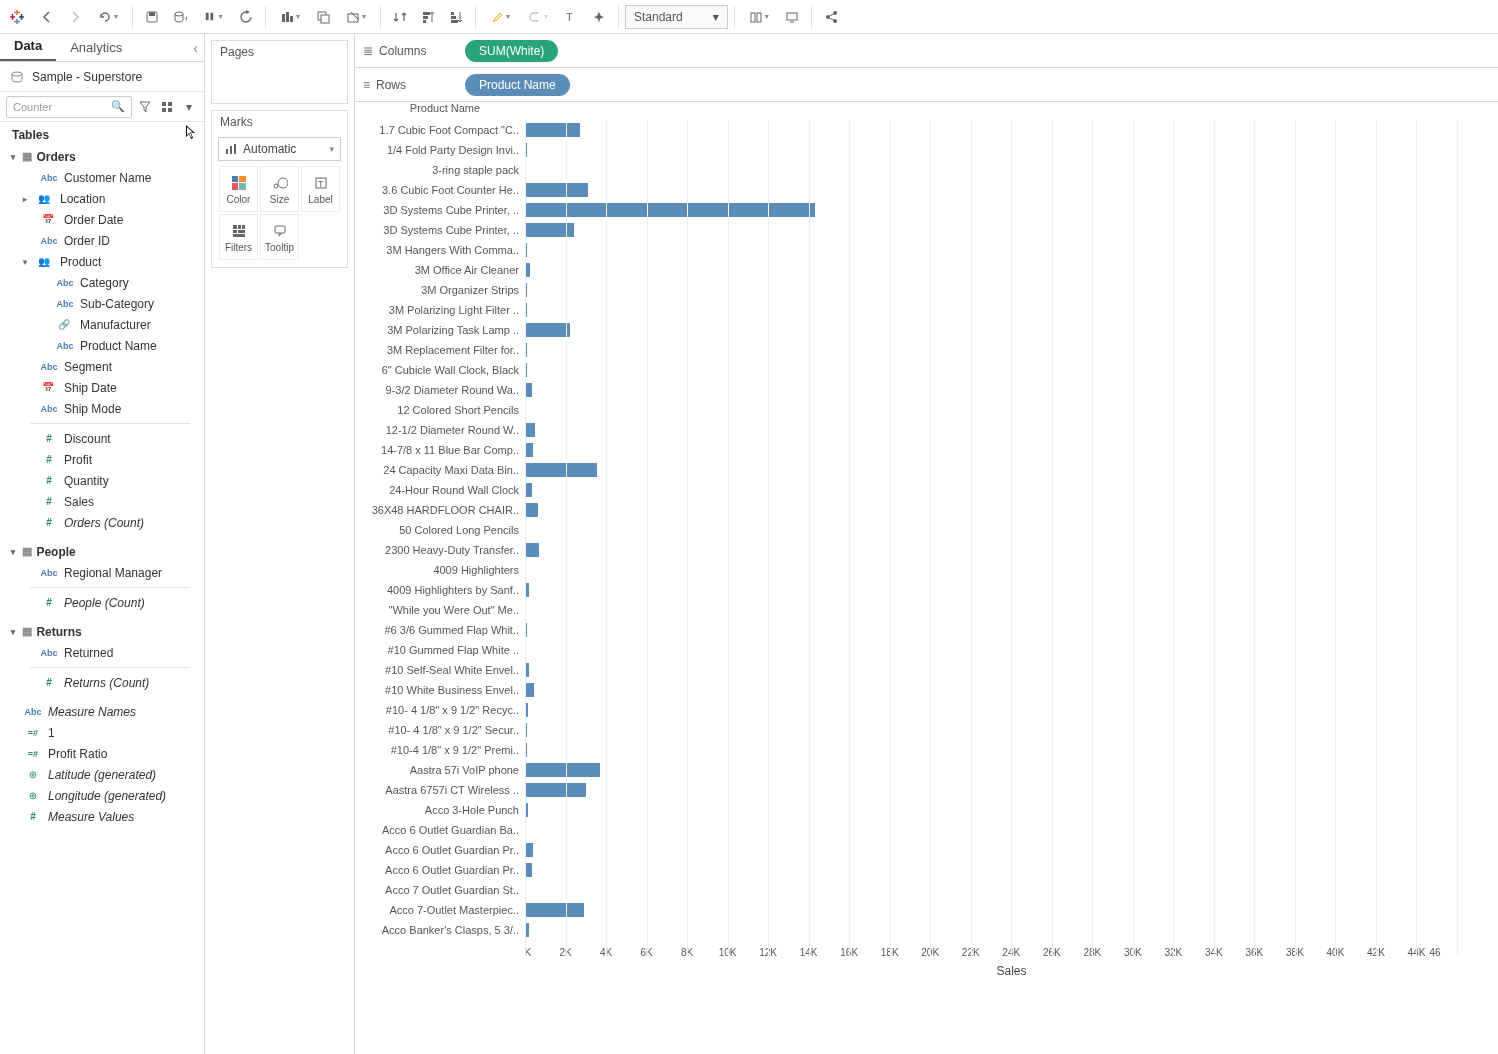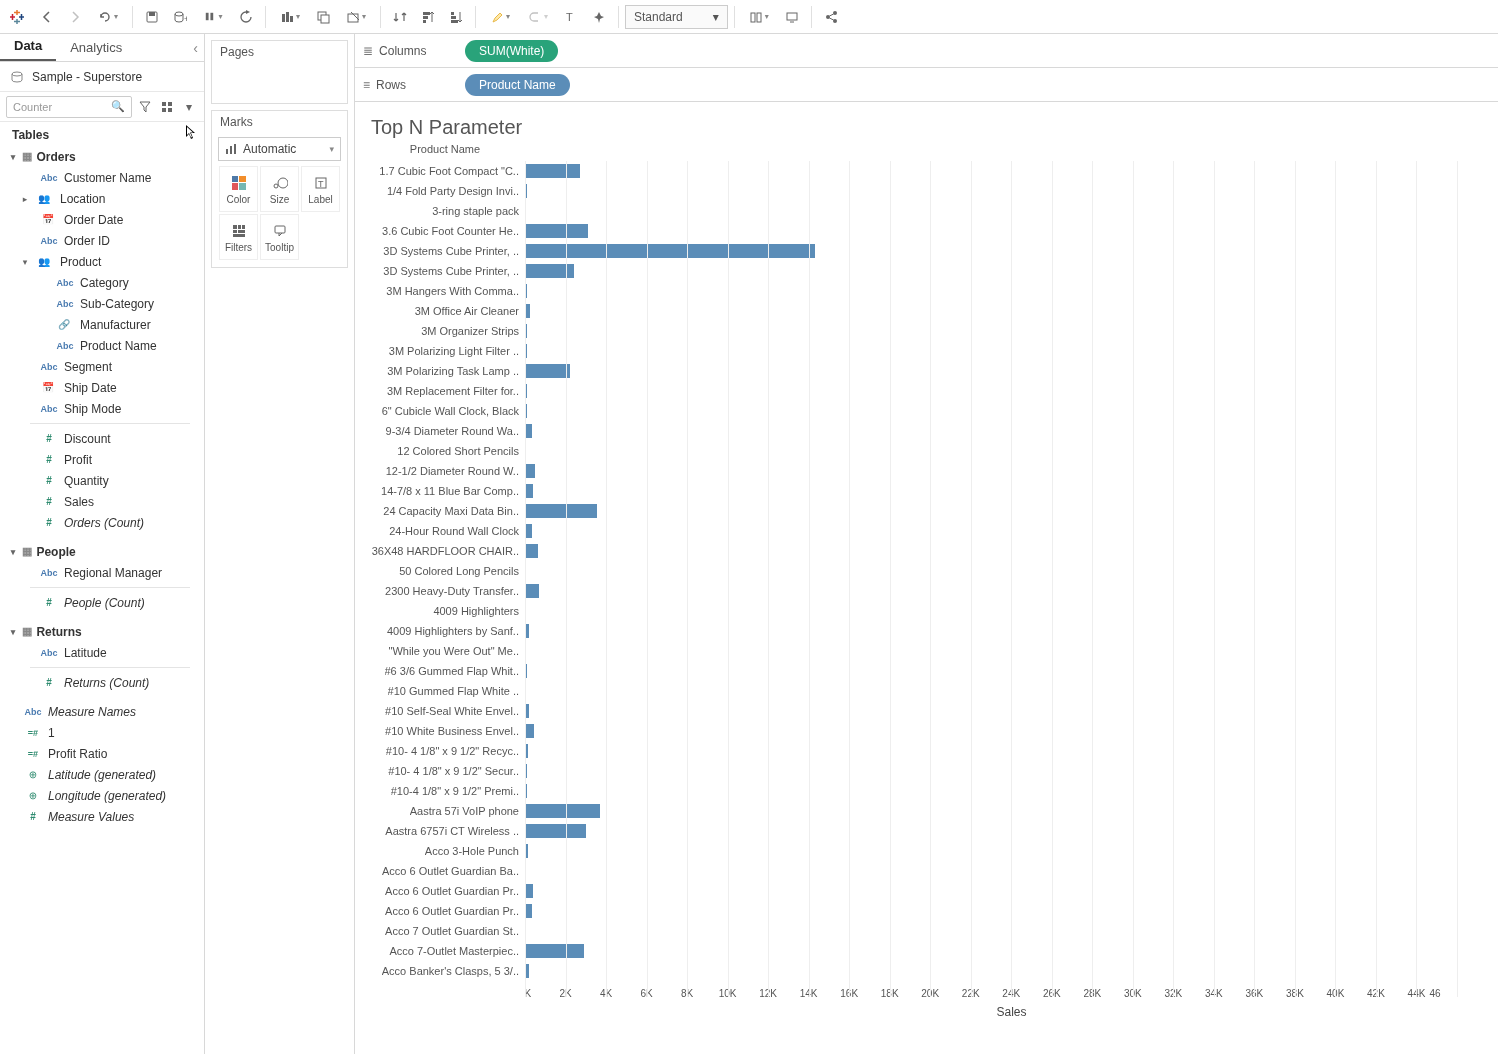--- a/index.html
+++ b/index.html
@@ -387,21 +387,21 @@
           <span class="italic">People (Count)</span>
         </div>
         <div style="height: 8px;"></div>
         <div class="tree-row table">
           <span class="twist">▾</span>
           <span class="tbl-icn">▦</span>
           <span>Returns</span>
         </div>
         <div class="tree-row lvl1 dim-row" style="padding-left: 38px;">
           <span class="fld-icn" style="color:#4a7bb0;font-weight:600;font-size:9px">Abc</span>
-          <span class="">Latitude</span>
+          <span class="">Returned</span>
         </div>
         <div class="divider-tree"></div>
         <div class="tree-row lvl1 mea-row" style="padding-left: 38px;">
           <span class="fld-icn" style="color:#2e8b6f;font-weight:600">#</span>
           <span class="italic">Returns (Count)</span>
         </div>
         <div style="height: 8px;"></div>
         <div class="tree-row dim-row" style="padding-left: 22px;">
           <span class="fld-icn" style="color:#4a7bb0;font-weight:600;font-size:9px">Abc</span>
           <span class="italic">Measure Names</span>
@@ -516,41 +516,40 @@
     </div>
     <div class="shelf-row">
       <div class="shelf-label">
           <span class="icn">≡</span>
           <span>Rows</span>
         </div>
       <div class="pill dimension">
           <span>Product Name</span>
         </div>
     </div>
-    <div class="view-title">Top N Parameter</div>
     <div class="chart-wrap">
       <div class="chart-header-col">
           <div class="colhdr">Product Name</div>
         </div>
       <div class="chart-body">
         <div class="cat-labels" id="catLabels">
             <div class="cl">1.7 Cubic Foot Compact "C..</div>
             <div class="cl">1/4 Fold Party Design Invi..</div>
             <div class="cl">3-ring staple pack</div>
             <div class="cl">3.6 Cubic Foot Counter He..</div>
             <div class="cl">3D Systems Cube Printer, ..</div>
             <div class="cl">3D Systems Cube Printer, ..</div>
             <div class="cl">3M Hangers With Comma..</div>
             <div class="cl">3M Office Air Cleaner</div>
             <div class="cl">3M Organizer Strips</div>
             <div class="cl">3M Polarizing Light Filter ..</div>
             <div class="cl">3M Polarizing Task Lamp ..</div>
             <div class="cl">3M Replacement Filter for..</div>
             <div class="cl">6" Cubicle Wall Clock, Black</div>
-            <div class="cl">9-3/4 Diameter Round Wa..</div>
+            <div class="cl">9-3/2 Diameter Round Wa..</div>
             <div class="cl">12 Colored Short Pencils</div>
             <div class="cl">12-1/2 Diameter Round W..</div>
             <div class="cl">14-7/8 x 11 Blue Bar Comp..</div>
             <div class="cl">24 Capacity Maxi Data Bin..</div>
             <div class="cl">24-Hour Round Wall Clock</div>
             <div class="cl">36X48 HARDFLOOR CHAIR..</div>
             <div class="cl">50 Colored Long Pencils</div>
             <div class="cl">2300 Heavy-Duty Transfer..</div>
             <div class="cl">4009 Highlighters</div>
             <div class="cl">4009 Highlighters by Sanf..</div>

